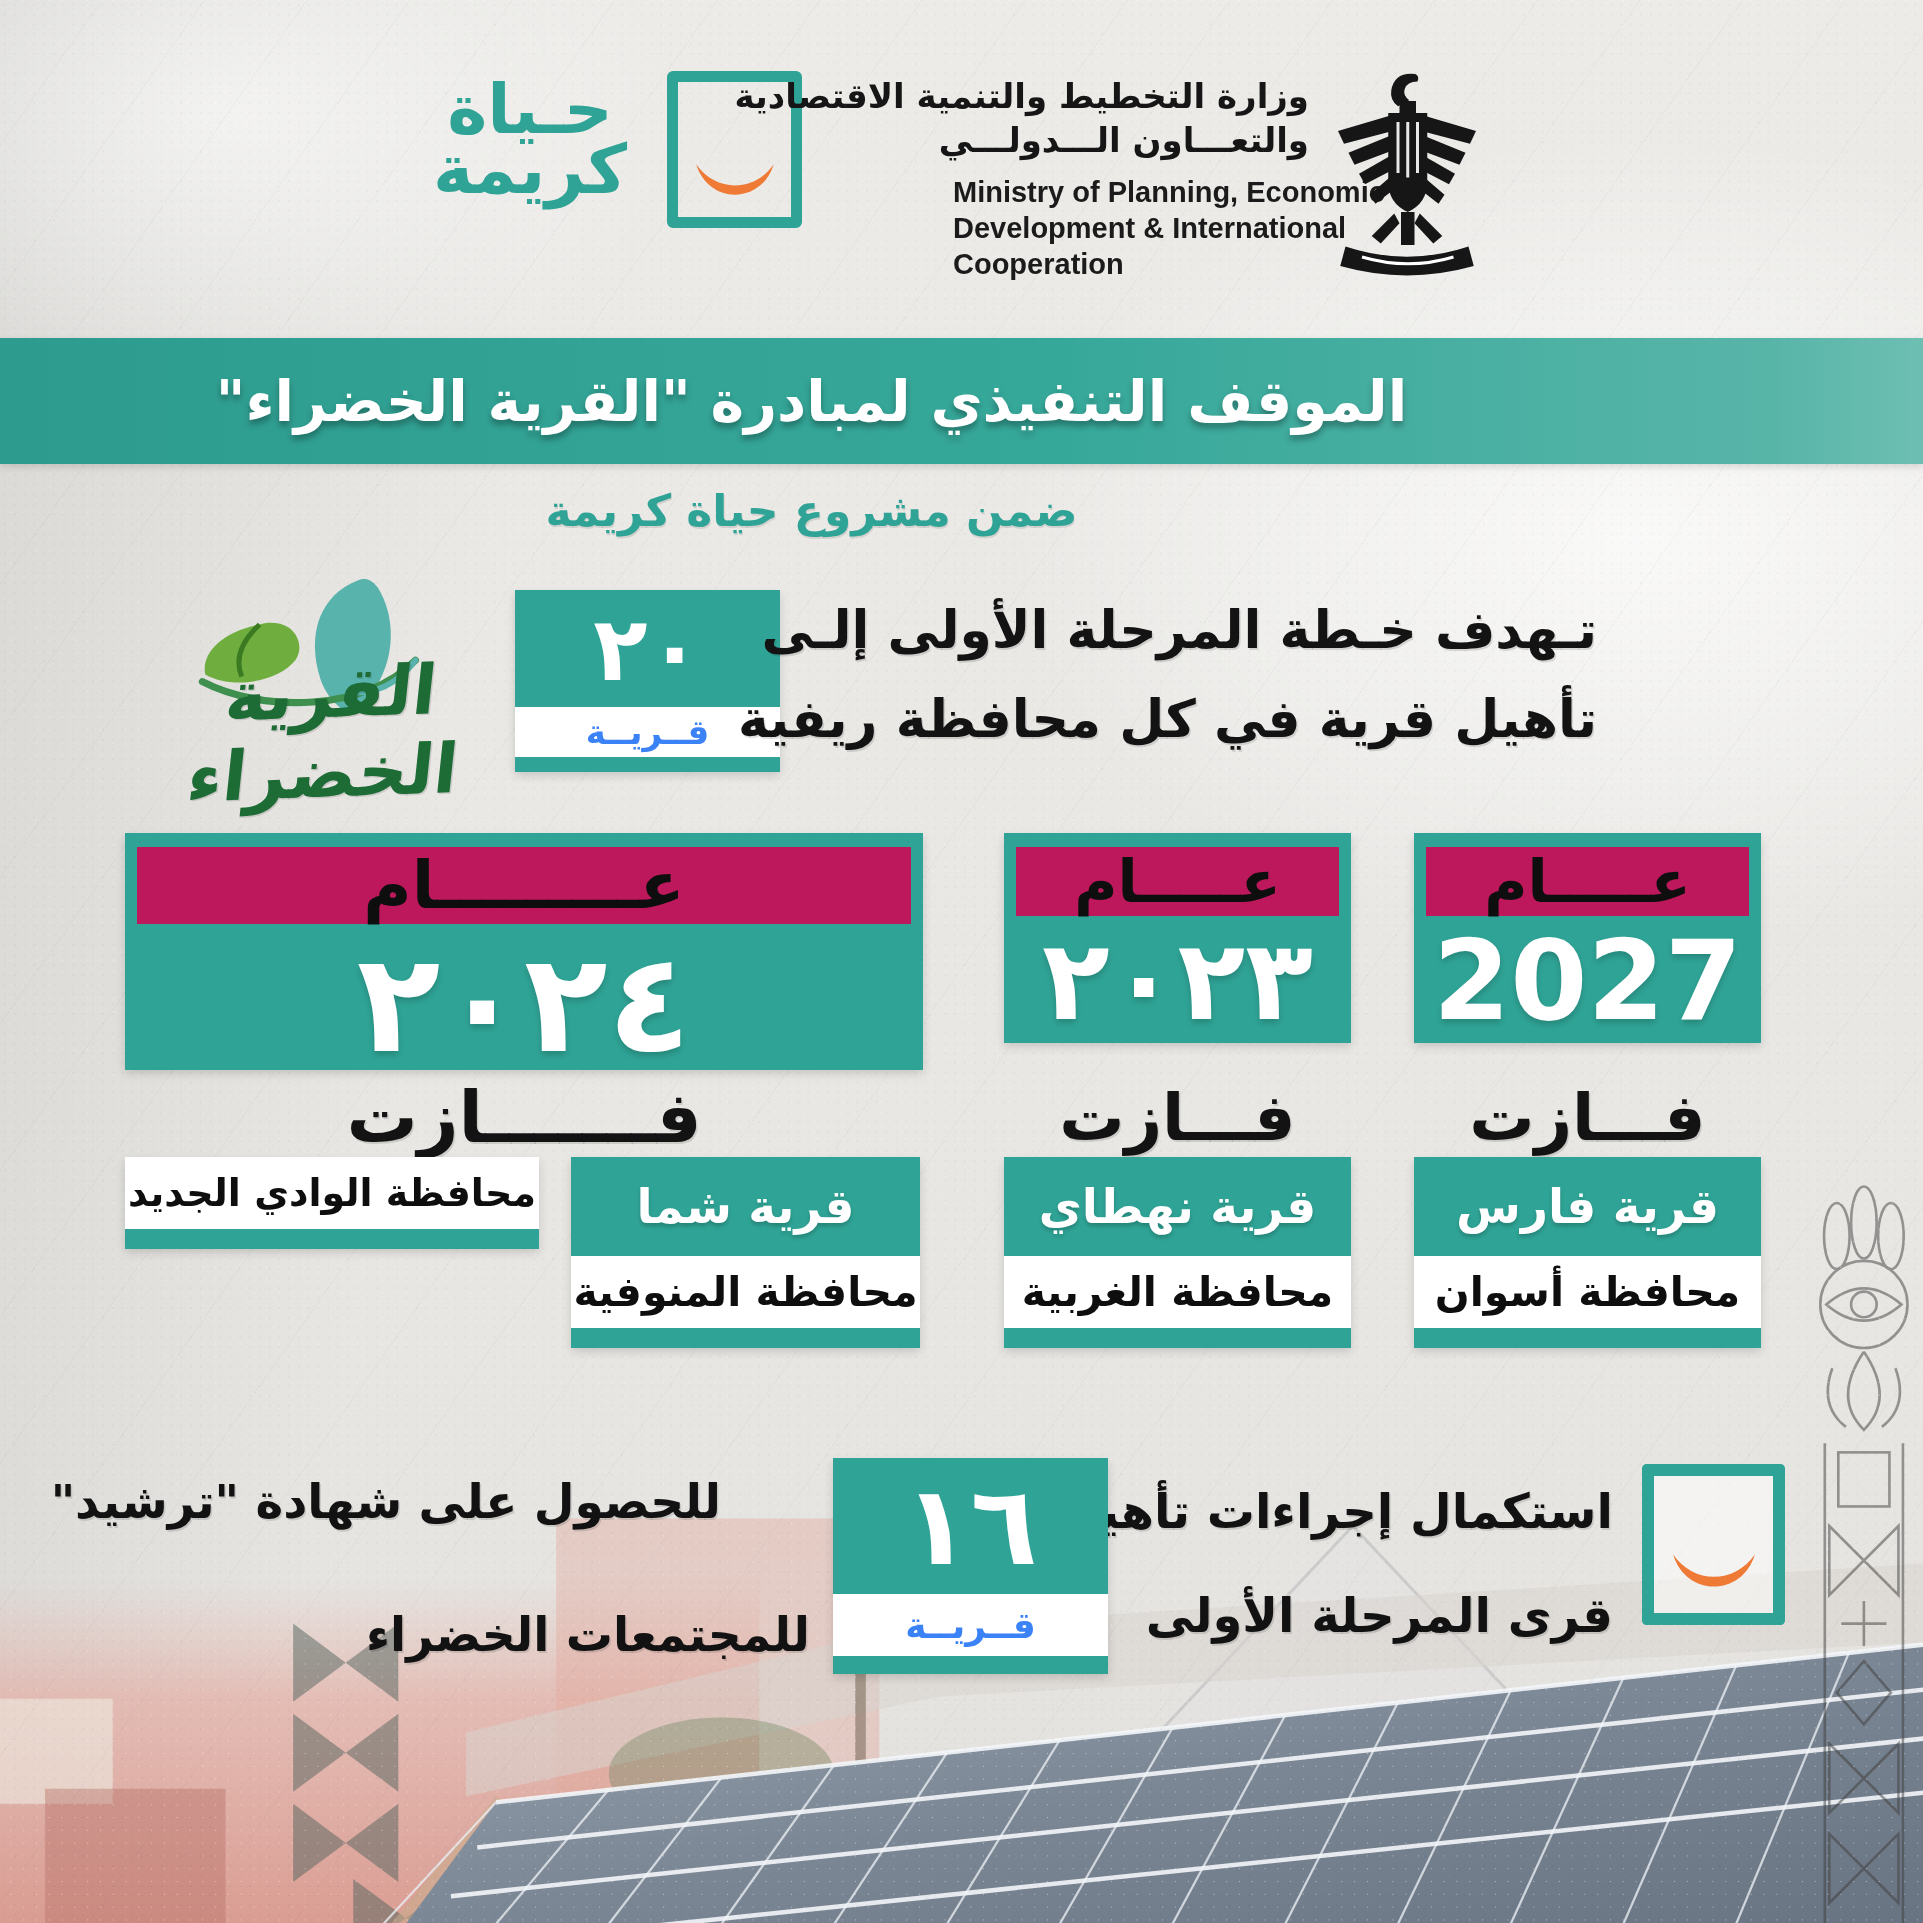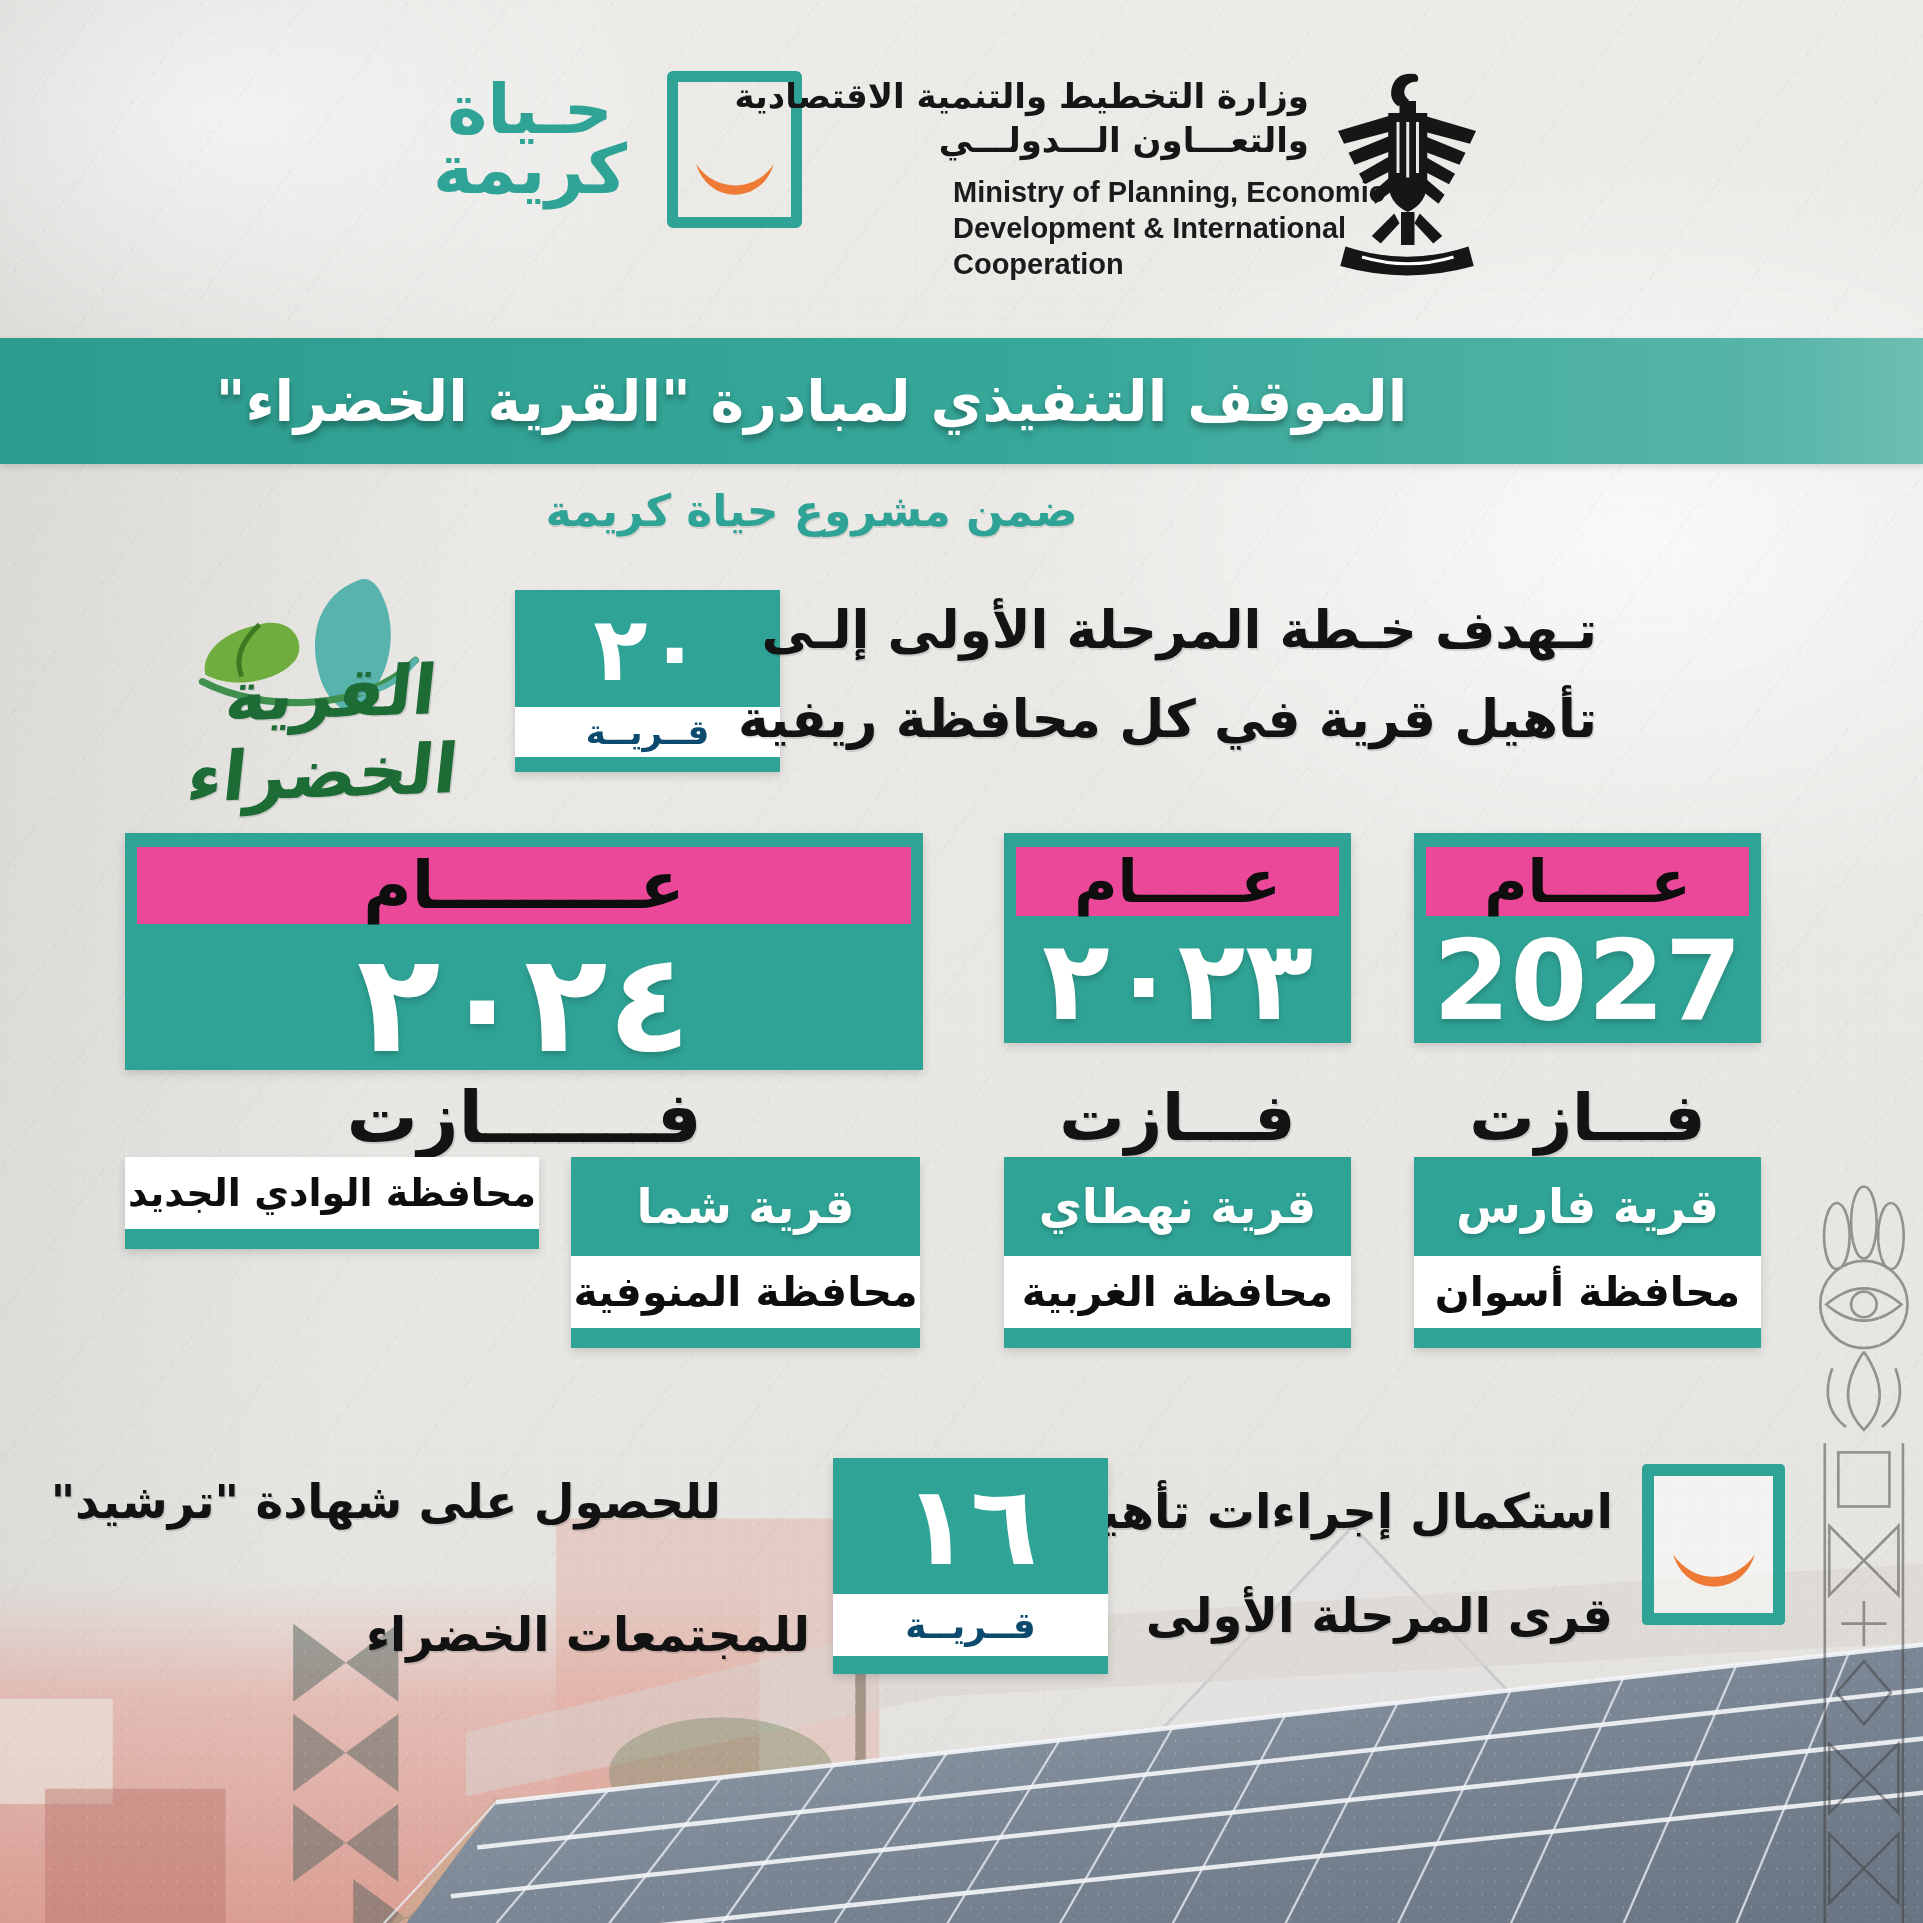--- a/index.html
+++ b/index.html
@@ -44,33 +44,33 @@
   
   .gv-logo{position:absolute;left:113px;top:573px;width:428px;height:240px;}
   .gv-leaves{position:absolute;left:53px;top:0;width:323px;height:143px;}
   .gv-text{position:absolute;left:0;bottom:0;width:100%;text-align:center;
     color:#1d6b35;font-weight:bold;font-size:69px;
     transform:skewX(-8deg) rotate(-2deg);text-shadow:1.5px 1.5px 0 rgba(0,0,0,.12);}
   .badge{display:flex;flex-direction:column;box-shadow:0 3.8px 9px rgba(0,0,0,.15);}
   .badge .num{flex:1;display:flex;align-items:center;justify-content:center;
     background:#2fa496;color:#fff;font-weight:bold;}
   .badge .unit{display:flex;align-items:center;justify-content:center;background:#fff;
-    color:#0c4a6e;font-weight:bold;text-align:center;}
+    color:#3b82f6;font-weight:bold;text-align:center;}
   .badge .bar{background:#2fa496;}
   .badge20{position:absolute;left:515px;top:590px;width:265px;height:182px;}
   .badge20 .num{font-size:89px;}
   .badge20 .unit{height:50px;font-size:34px;}
   .badge20 .bar{height:15px;}
   .goal{position:absolute;right:327px;top:586px;text-align:right;
     font-size:52px;font-weight:bold;color:#131313;line-height:89px;white-space:nowrap;
     text-shadow:1.5px 2.3px 0 rgba(0,0,0,.12);}
   
   .year-card{background:#2fa496;box-sizing:border-box;padding:13.5px 12px 0 12px;
     display:flex;flex-direction:column;box-shadow:0 3.8px 9px rgba(0,0,0,.15);}
-  .year-strip{background:#ec4899;display:flex;align-items:center;justify-content:center;
+  .year-strip{background:#be185d;display:flex;align-items:center;justify-content:center;
     color:#0e0e0e;font-weight:bold;}
   .year-num{flex:1;display:flex;align-items:center;justify-content:center;color:#fff;
     font-weight:bold;text-shadow:0 3.8px 6px rgba(0,0,0,.18);}
   .card-sm{position:absolute;top:833px;width:347px;height:210px;}
   .card-sm .year-strip{height:89px;font-size:59px;}
   .card-sm .year-num{font-size:111px;}
   .card-lg{position:absolute;left:125px;top:833px;width:798px;height:237px;}
   .card-lg .year-strip{height:99px;font-size:66px;}
   .card-lg .year-num{font-size:137px;}
   .won{position:absolute;text-align:center;font-weight:bold;color:#131313;

